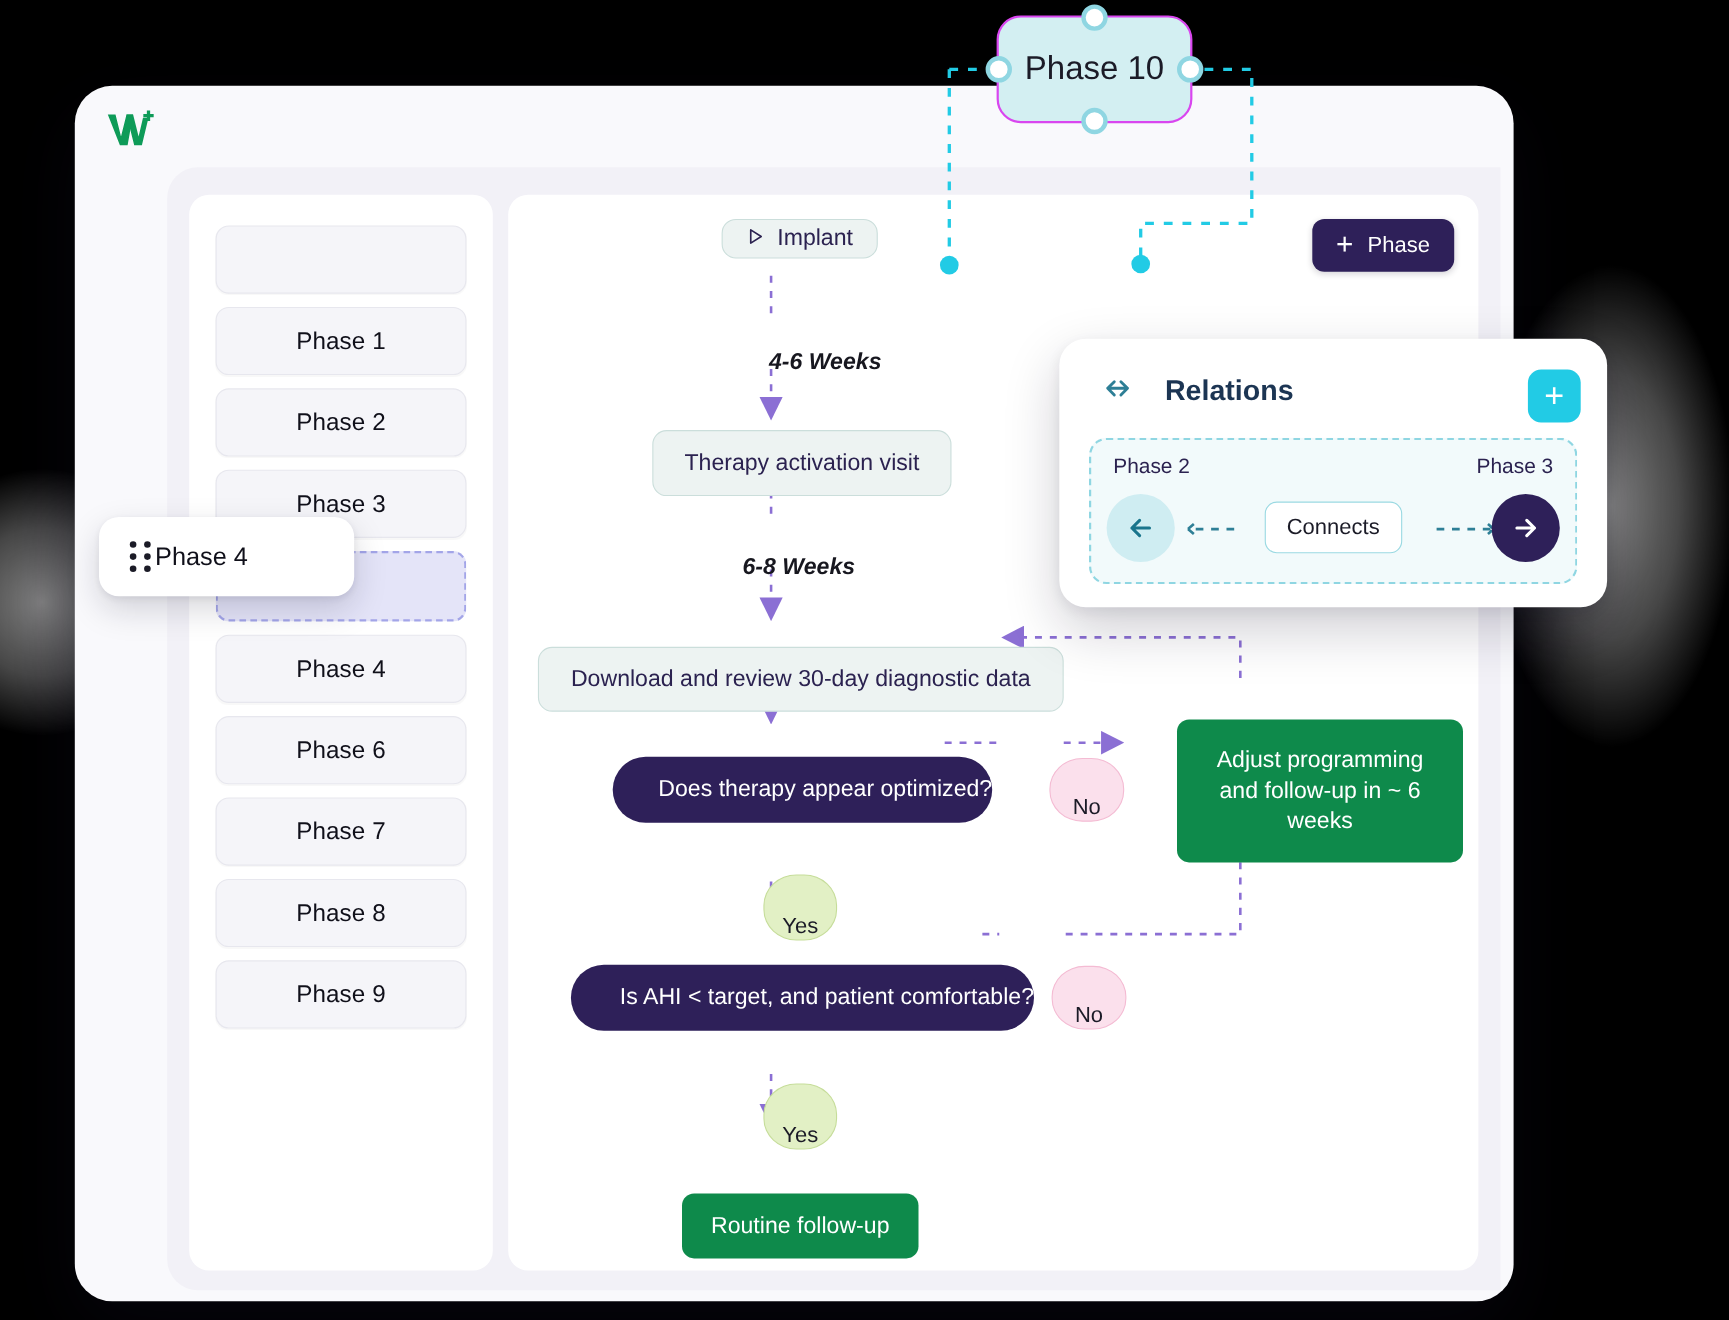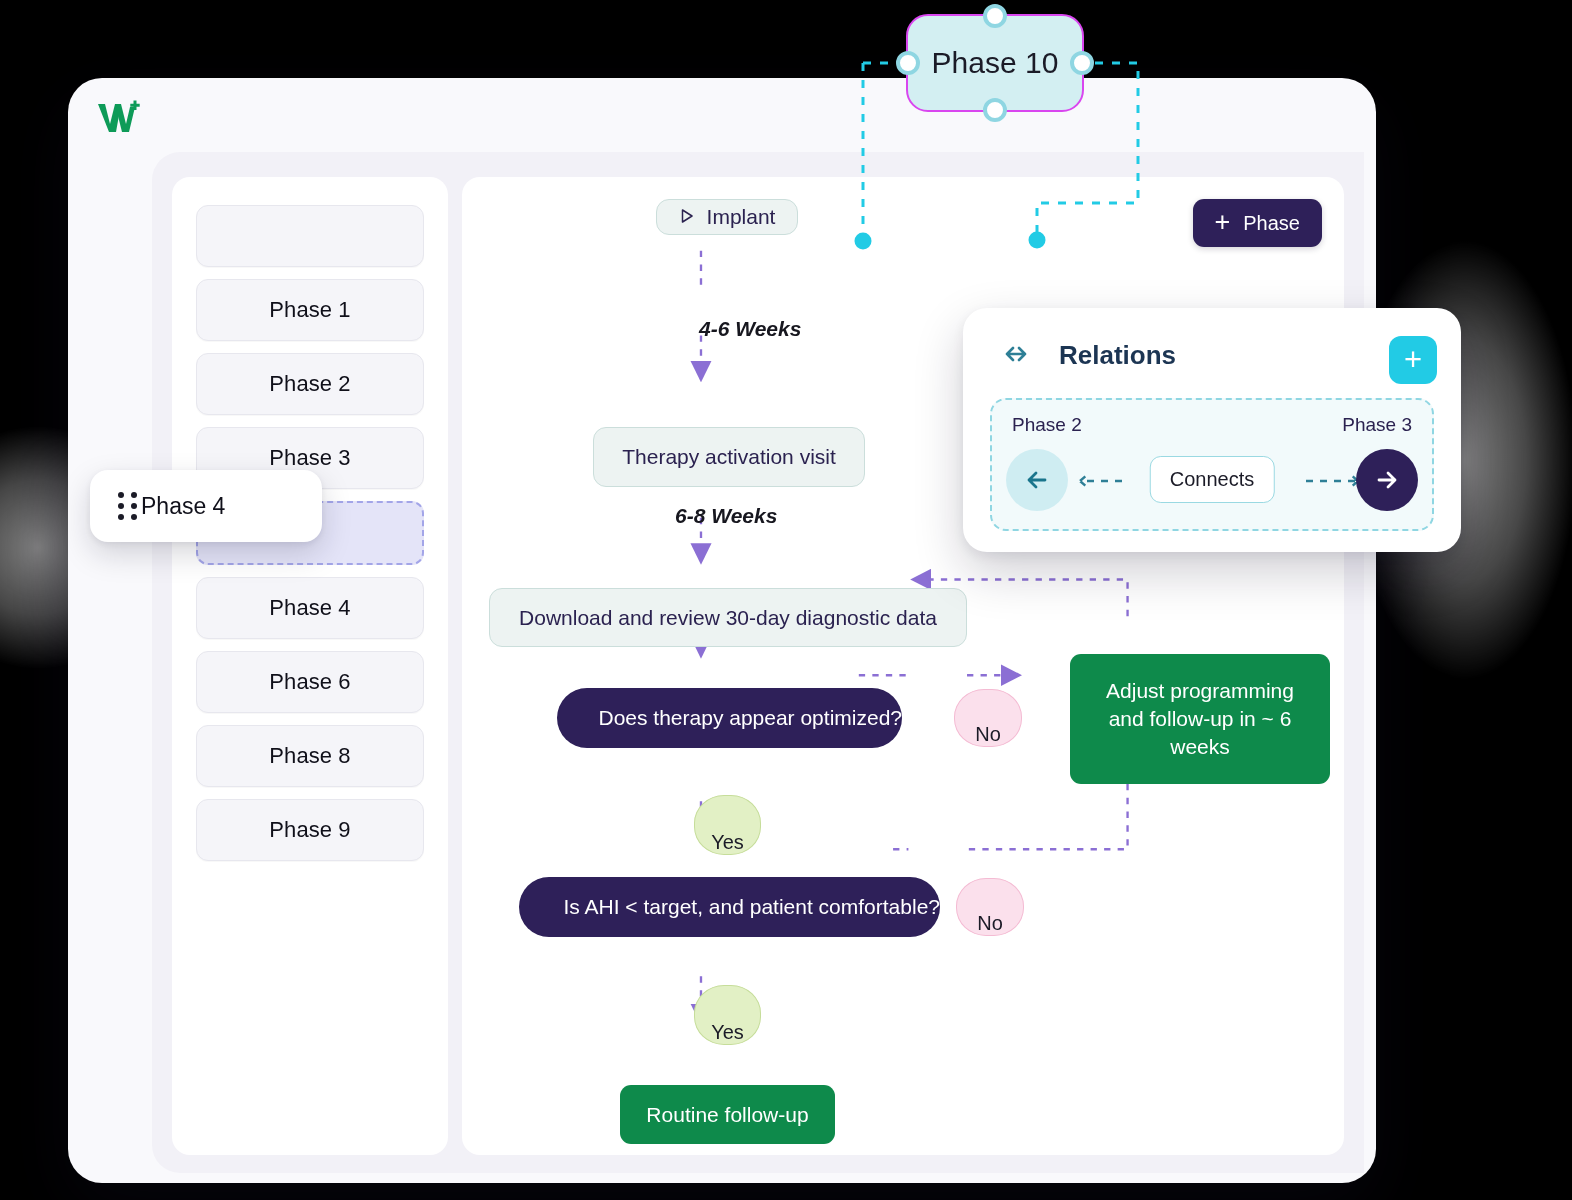--- a/index.html
+++ b/index.html
@@ -179,20 +179,23 @@
           <div class="phase-item placeholder">
               <span></span>
             </div>
           <div class="phase-item">
               <span>Phase 4</span>
             </div>
           <div class="phase-item">
               <span>Phase 6</span>
             </div>
           <div class="phase-item">
+              <span>Phase 7</span>
+            </div>
+          <div class="phase-item">
               <span>Phase 8</span>
             </div>
           <div class="phase-item">
               <span>Phase 9</span>
             </div>
         </div>
       </div>
 
       <div class="canvas">
 
@@ -243,21 +246,21 @@
           <span class="play-ico">
             <svg width="16" height="16" viewBox="0 0 16 16">
                 <path d="M3.5 2 L13 8 L3.5 14 Z" fill="none" stroke="#2B2250" stroke-width="1.5" stroke-linejoin="round"></path>
               </svg>
           </span>
           <span>Implant</span>
         </div>
 
         <div class="edge-label" style="left:213px;top:140px;margin-left:24px;">4-6 Weeks</div>
 
-        <div class="node node-soft" style="left:131px;top:214px;width:272px;height:60px;margin-top:36px;">
+        <div class="node node-soft" style="left:131px;top:214px;width:272px;height:60px;">
           <span>Therapy activation visit</span>
         </div>
 
         <div class="edge-label" style="left:213px;top:327px;">6-8 Weeks</div>
 
         <div class="node node-soft" style="left:27px;top:411px;width:478px;height:59px;">
           <span>Download and review 30-day diagnostic data</span>
         </div>
 
         <div class="node node-dark" style="left:95px;top:511px;width:345px;height:60px;">

